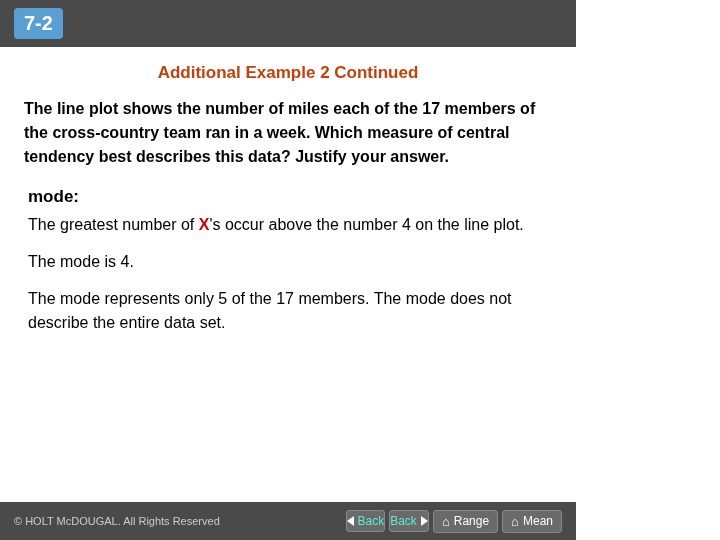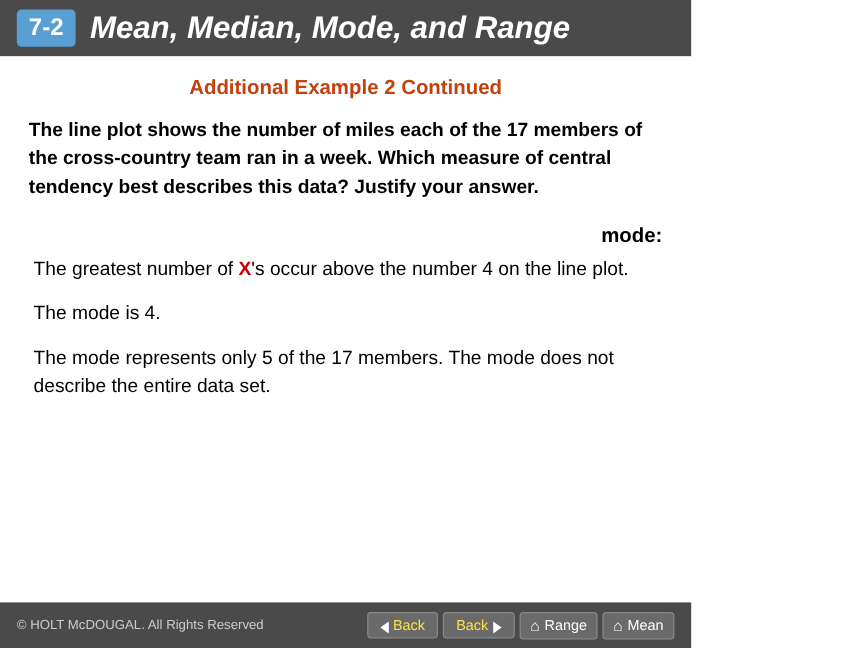--- a/index.html
+++ b/index.html
@@ -68,21 +68,20 @@
       line-height: 1.5;
       margin-bottom: 18px;
     }
 
     .mode-label {
       font-size: 17px;
       font-weight: bold;
       color: #000;
       margin-bottom: 6px;
       margin-left: 4px;
-      text-align: right;
     }
 
     .body-text {
       font-size: 16px;
       color: #000;
       line-height: 1.55;
       margin-bottom: 12px;
       margin-left: 4px;
     }
 
@@ -107,28 +106,28 @@
     }
 
     .footer-buttons {
       display: flex;
       gap: 4px;
       align-items: center;
     }
 
     .nav-btn {
       display: flex;
-      align-items: flex-end;
+      align-items: center;
       gap: 4px;
       background: #6a6a6a;
       border: 1px solid #888;
       border-radius: 3px;
-      color: #fde047;
+      color: #5eead4;
       font-size: 12px;
-      padding: 3px 10px;
+      padding: 3px 0;
       cursor: pointer;
     }
 
     .nav-btn .arrow-left {
       display: inline-block;
       width: 0;
       height: 0;
       border-top: 5px solid transparent;
       border-bottom: 5px solid transparent;
       border-right: 7px solid white;
@@ -173,21 +172,20 @@
       cursor: pointer;
     }
   </style>
 </head>
 <body>
 
 <div class="page-container">
 
   <div class="header">
     <span class="header-badge">7-2</span>
-    <span class="header-title">Mean, Median, Mode, and Range</span>
   </div>
 
   <div class="main-content">
 
     <div class="subtitle">Additional Example 2 Continued</div>
 
     <p class="intro-text">The line plot shows the number of miles each of the 17 members of the cross-country team ran in a week. Which measure of central tendency best describes this data? Justify your answer.</p>
 
     <div class="mode-label">mode:</div>
 

